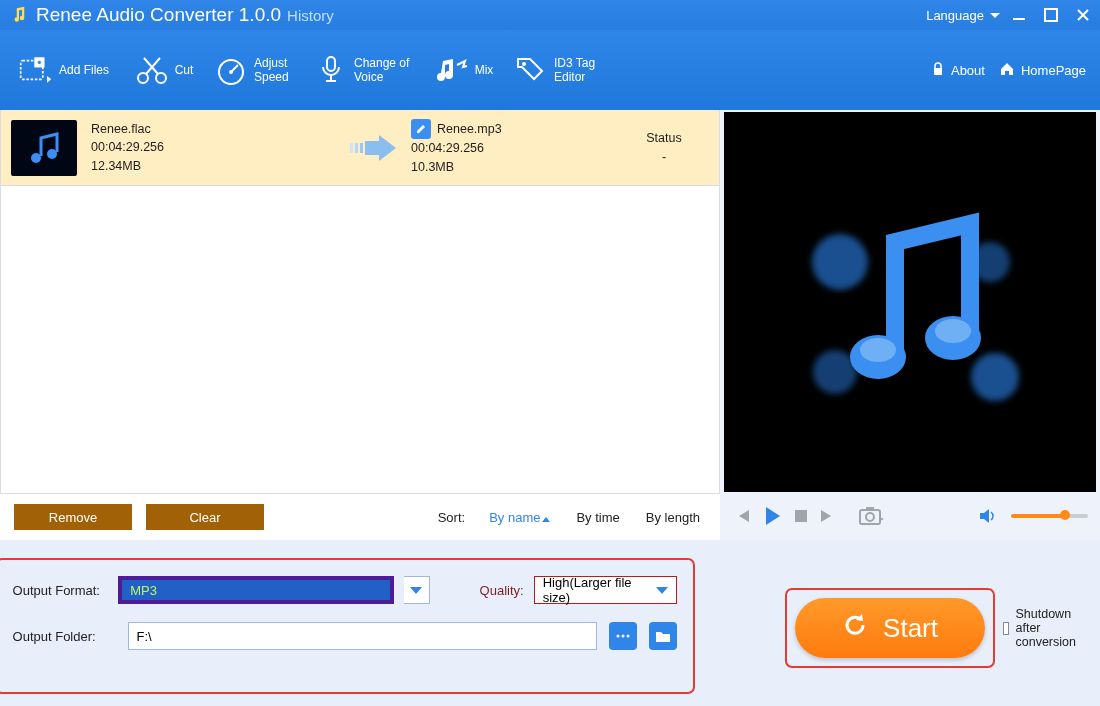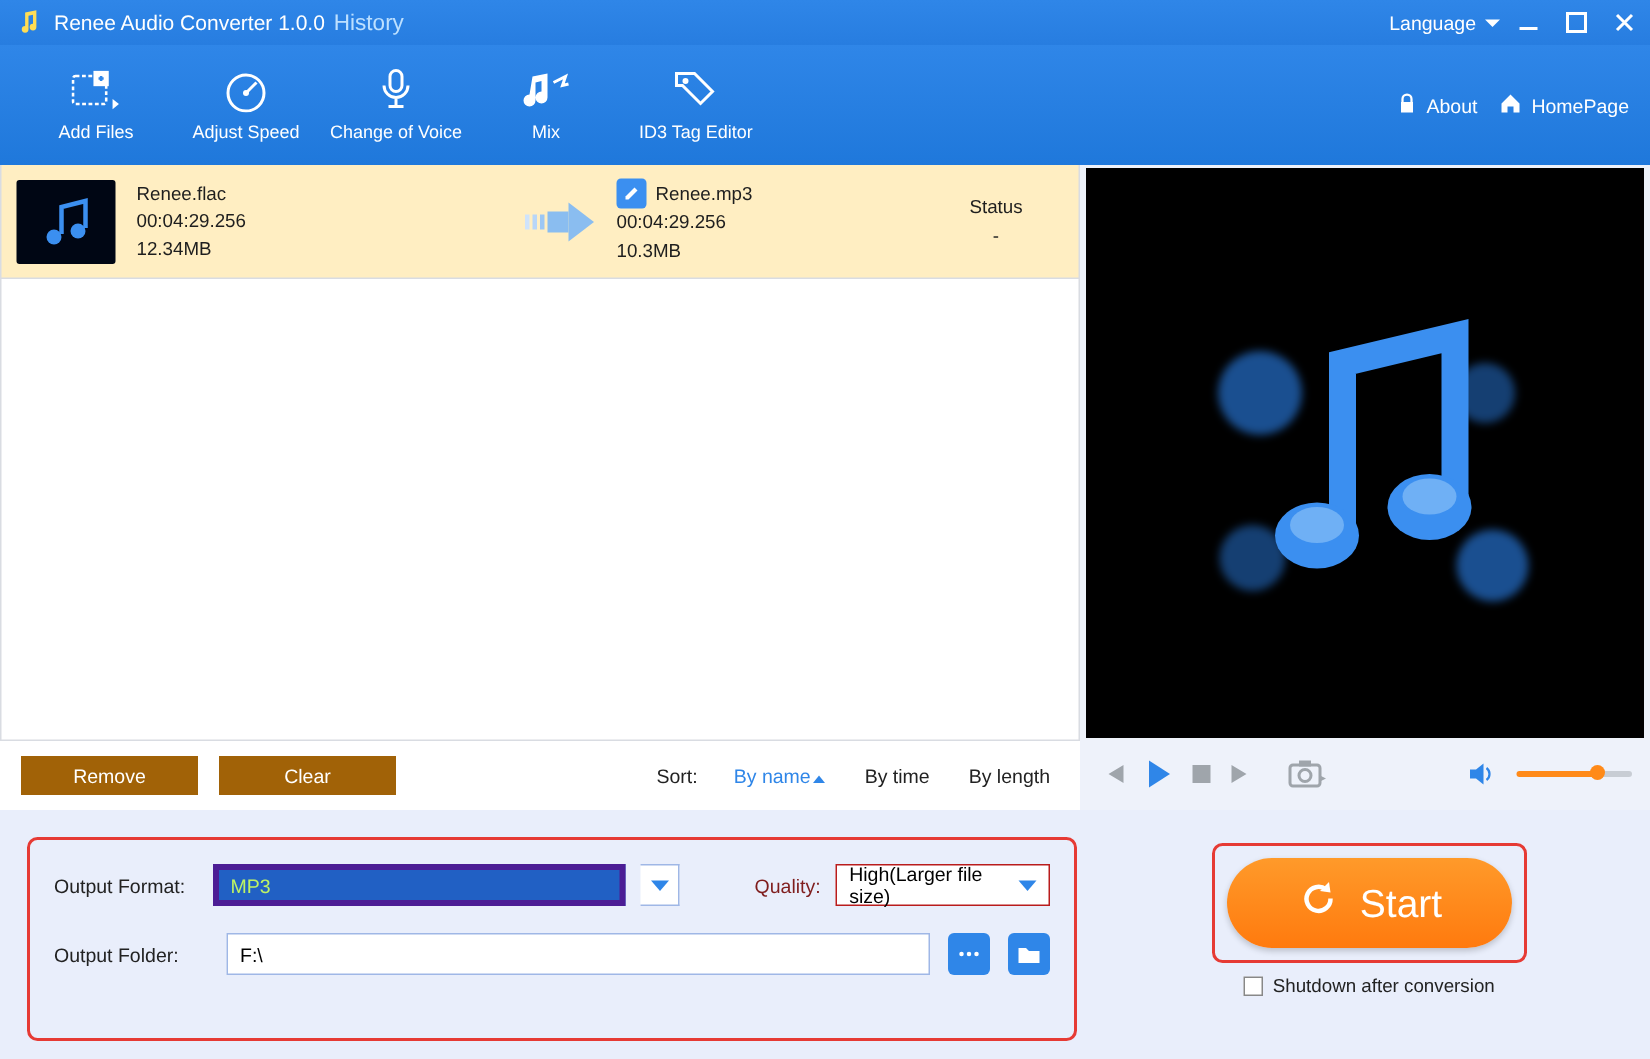--- a/index.html
+++ b/index.html
@@ -1,30 +1,30 @@
 <!DOCTYPE html>
 <html><head>
 <meta charset="utf-8">
 <style>
 * { margin: 0; padding: 0; box-sizing: border-box; font-family: "Segoe UI", Arial, sans-serif; }
 body { width: 1100px; height: 706px; overflow: hidden; background: #fff; }
 
 
 .titlebar { height: 30px; background: linear-gradient(to bottom, #2f86e8, #277de0); display: flex; align-items: center; padding: 0 10px; color: #fff; }
 .app-logo { width: 18px; height: 18px; margin-right: 8px; display: inline-flex; }
-.titlebar-title { font-size: 14px; }
+.titlebar-title { font-size: 19px; }
 .titlebar-history { font-size: 15px; color: #bde0ff; margin-left: 6px; cursor: pointer; }
 .titlebar-spacer { flex: 1; }
 .lang-btn { color: #fff; font-size: 13px; display: flex; align-items: center; gap: 6px; cursor: pointer; margin-right: 12px; }
 .win-controls { display: flex; gap: 18px; }
 .win-ctrl { color: #fff; cursor: pointer; display: inline-flex; }
 
 
 .toolbar { height: 80px; background: linear-gradient(to bottom, #2f86e8, #1f78db); display: flex; align-items: center; padding: 0 14px; }
-.tool-item { display: flex; flex-direction: column; align-items: center; justify-content: center; color: #fff; font-size: 12px; gap: 6px; width: 100px; cursor: pointer; }
+.tool-item { display: flex; flex-direction: row; align-items: center; justify-content: center; color: #fff; font-size: 12px; gap: 6px; width: 100px; cursor: pointer; }
 .tool-icon { width: 34px; height: 30px; display: flex; align-items: center; justify-content: center; }
 .toolbar-spacer { flex: 1; }
 .about-link, .home-link { display: flex; align-items: center; gap: 6px; color: #fff; font-size: 13px; margin-left: 14px; cursor: pointer; }
 .tri-down { width: 0; height: 0; border-left: 5px solid transparent; border-right: 5px solid transparent; border-top: 5px solid #fff; display: inline-block; }
 .tri-down-blue { width: 0; height: 0; border-left: 6px solid transparent; border-right: 6px solid transparent; border-top: 7px solid #2f86e8; display: inline-block; }
 .tri-up-small { width: 0; height: 0; border-left: 4px solid transparent; border-right: 4px solid transparent; border-bottom: 5px solid #2f86e8; display: inline-block; margin-left: 2px; }
 
 
 .main { display: flex; height: 430px; }
 .left-pane { width: 720px; display: flex; flex-direction: column; background: #fff; }
@@ -53,33 +53,33 @@
 
 
 .preview { flex: 1; background: #000; display: flex; align-items: center; justify-content: center; margin-bottom: 2px; position: relative; overflow: hidden; }
 .player-bar { height: 44px; background: #eef2fa; display: flex; align-items: center; gap: 8px; padding: 0 8px; }
 .pbtn { color: #9fa5ab; cursor: pointer; display: inline-flex; }
 .pbtn.play { color: #2f86e8; }
 .vol-slider { flex: 1; max-width: 110px; height: 4px; background: linear-gradient(to right, #ff8a18 0%, #ff8a18 70%, #c8cdd4 70%, #c8cdd4 100%); border-radius: 2px; position: relative; margin-left: 6px; }
 .vol-slider::after { content: ""; position: absolute; top: -4px; left: 70%; width: 10px; height: 10px; border-radius: 50%; background: #ff8a18; transform: translateX(-50%); }
 
 
-.bottom { height: 166px; background: #e9eefb; display: flex; padding: 18px 18px 12px 18px; gap: 90px; }
+.bottom { height: 166px; background: #e9eefb; display: flex; padding: 18px 18px 12px 18px; gap: 90px; justify-content: flex-end; }
 .out-box { border: 2px solid #e63a34; border-radius: 7px; padding: 16px 16px 14px 16px; width: 700px; display: flex; flex-direction: column; gap: 18px; }
 .row { display: flex; align-items: center; gap: 10px; }
 .lbl { font-size: 13px; color: #222; width: 105px; }
 .sel-field { height: 28px; border: 1px solid #9fb7e6; background: #fff; display: flex; align-items: center; padding: 0 8px; font-size: 13px; }
 .sel-field.sel-format { width: 300px; background: #2160c4; color: #bef264; justify-content: space-between; border: 4px solid #4c1d95; }
 .sel-caret { width: 28px; height: 28px; border: 1px solid #9fb7e6; border-left: none; display: flex; align-items: center; justify-content: center; background: #fff; cursor: pointer; }
 .q-lbl { font-size: 13px; color: #7f1d1d; margin-left: 40px; }
 .q-field { height: 28px; width: 155px; border: 1px solid #b91c1c; background: #fff; display: flex; align-items: center; justify-content: space-between; padding: 0 8px; font-size: 13px; cursor: pointer; }
 .folder-field { flex: 1; height: 28px; border: 1px solid #9fb7e6; background: #fff; padding: 0 8px; font-size: 13px; }
 .sq-btn { width: 28px; height: 28px; background: #2f86e8; border-radius: 4px; display: flex; align-items: center; justify-content: center; margin-left: 2px; cursor: pointer; }
 
-.start-area { display: flex; flex-direction: column; align-items: center; gap: 8px; padding-top: 4px; }
+.start-area { display: flex; flex-direction: row; align-items: center; gap: 8px; padding-top: 4px; }
 .start-wrap { border: 2px solid #e63a34; border-radius: 7px; padding: 8px; }
 .start-btn { width: 190px; height: 60px; border-radius: 30px; background: linear-gradient(to bottom, #ff9a2a, #ff7a0e); border: none; color: #fff; font-size: 26px; display: flex; align-items: center; justify-content: center; gap: 14px; cursor: pointer; box-shadow: 0 2px 4px rgba(0,0,0,0.2); }
 .shutdown-row { display: flex; align-items: center; gap: 6px; font-size: 12.5px; color: #222; }
 .cb { width: 13px; height: 13px; border: 1px solid #888; background: #fff; }
 
 
 .glow { filter: blur(3px); }
 </style>
 </head>
 <body>
@@ -120,20 +120,30 @@
   <div class="tool-item">
     <span class="tool-icon">
       <svg width="40" height="30" viewBox="0 0 40 30">
           <rect x="2" y="4" width="26" height="22" rx="2" fill="none" stroke="#fff" stroke-width="2" stroke-dasharray="3 2"></rect>
           <rect x="18" y="0" width="12" height="12" fill="#fff"></rect>
           <path d="M22 6 h4 M24 4 v4" stroke="#2f86e8" stroke-width="2"></path>
           <path d="M33 22 l5 4 l-5 4" fill="#fff"></path>
         </svg>
     </span>
     <span>Add Files</span>
+  </div>
+  <div class="tool-item">
+    <span class="tool-icon">
+      <svg width="34" height="30" viewBox="0 0 34 30">
+          <circle cx="8" cy="23" r="5" fill="none" stroke="#fff" stroke-width="2"></circle>
+          <circle cx="26" cy="23" r="5" fill="none" stroke="#fff" stroke-width="2"></circle>
+          <path d="M11 19 L25 3 M23 19 L9 3" stroke="#fff" stroke-width="2"></path>
+        </svg>
+    </span>
+    <span>Cut</span>
   </div>
   <div class="tool-item">
     <span class="tool-icon">
       <svg width="34" height="30" viewBox="0 0 34 30">
           <circle cx="17" cy="17" r="12" fill="none" stroke="#fff" stroke-width="2"></circle>
           <path d="M17 17 L24 10" stroke="#fff" stroke-width="2"></path>
           <circle cx="17" cy="17" r="2" fill="#fff"></circle>
         </svg>
     </span>
     <span>Adjust Speed</span>

